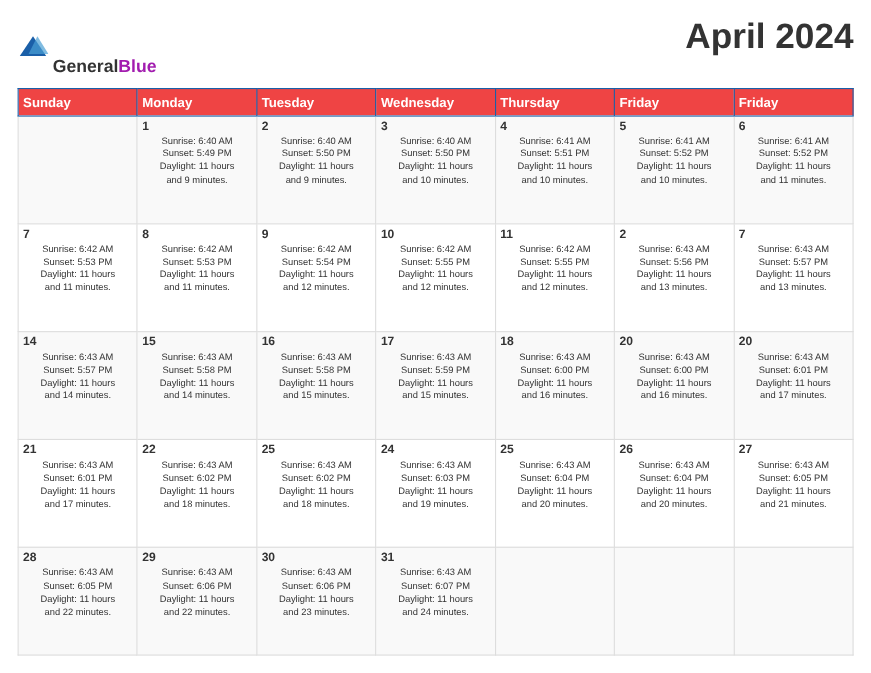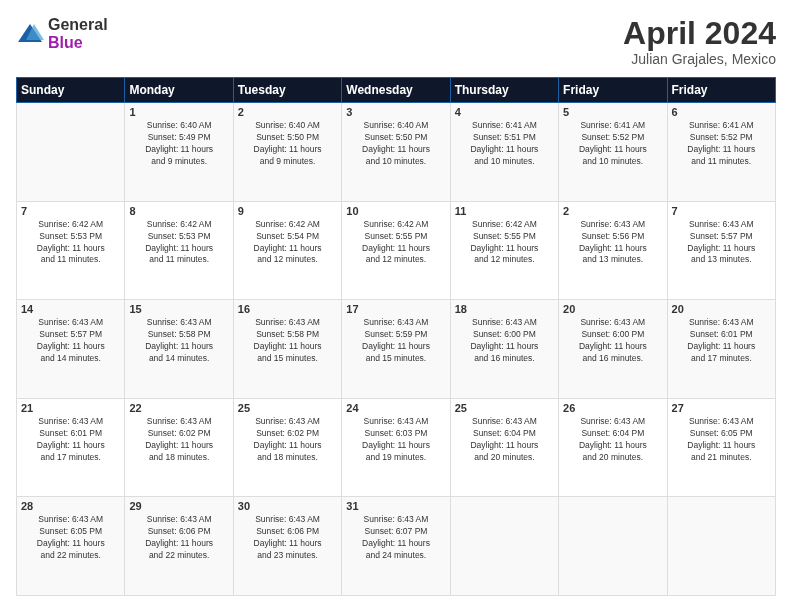--- a/index.html
+++ b/index.html
@@ -23,22 +23,22 @@
       align-items: flex-start;
       margin-bottom: 10px;
     }
     .logo {
       display: flex;
       align-items: center;
       gap: 4px;
     }
     .logo-text {
       display: flex;
-      flex-direction: column;
       line-height: 1.1;
+      margin-top: 36px;
     }
     .logo-general {
       font-size: 16px;
       font-weight: bold;
       color: #333;
     }
     .logo-blue {
       font-size: 16px;
       font-weight: bold;
       color: #a21caf;
@@ -98,41 +98,40 @@
     .empty-cell {
       background: #fff;
     }
     tr:nth-child(odd) td {
       background-color: #f9f9f9;
     }
     tr:nth-child(even) td {
       background-color: #fff;
     }
     .calendar thead tr th {
-      background-color: #0f172a;
+      background-color: #ef4444;
     }
   </style>
 </head>
 <body>
 
 <div class="page">
   <div class="header">
     <div class="logo">
       <svg class="logo-icon" viewBox="0 0 28 28">
         <polygon points="14,4 26,22 2,22" fill="#1a5fa8"></polygon>
         <polygon points="18,4 28,20 10,20" fill="#4a9fd4" opacity="0.7"></polygon>
       </svg>
       <div class="logo-text">
         <span class="logo-general">General</span>
         <span class="logo-blue">Blue</span>
       </div>
     </div>
     <div class="title-area">
       <div class="month-title">April 2024</div>
-      <div class="subtitle">Julian Grajales, Mexico</div>
     </div>
   </div>
 
   <table class="calendar">
     <thead>
       <tr>
       <th>Sunday</th>
           <th>Monday</th>
           <th>Tuesday</th>
           <th>Wednesday</th>

